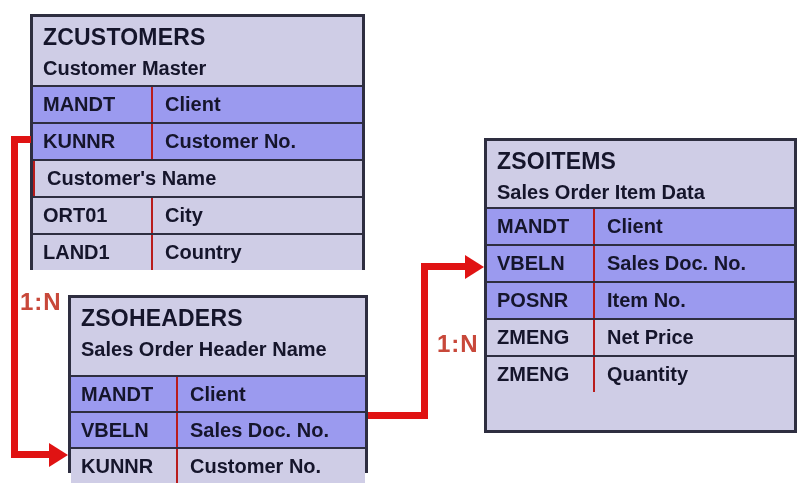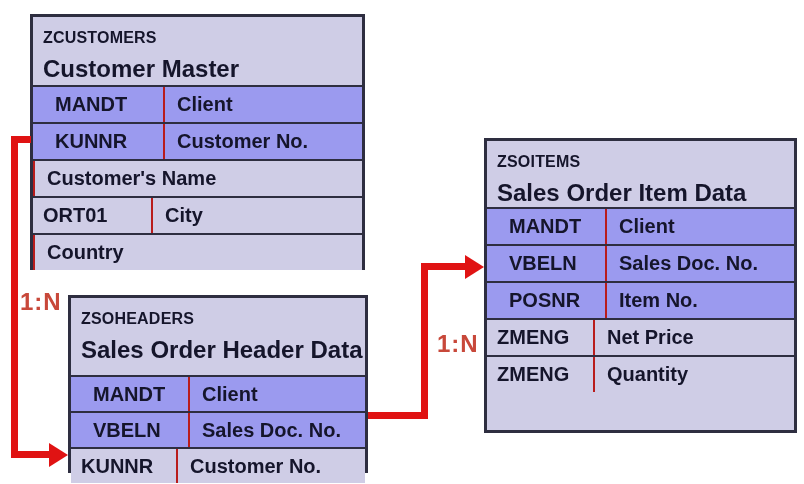--- a/index.html
+++ b/index.html
@@ -6,27 +6,27 @@
   .canvas{
     position:relative;width:804px;height:484px;background:#ffffff;overflow:hidden;
     font-family:"Liberation Sans", sans-serif;font-weight:bold;color:#15152b;
   }
   .dbtable{
     position:absolute;box-sizing:border-box;border:3px solid #2e2e40;background:#cfcde6;
   }
   .dbtable .thead{
     box-sizing:border-box;padding:5px 0 0 10px;background:#cfcde6;
   }
-  .thead .tname{font-size:16px;line-height:31px;letter-spacing:0.2px;}
-  .thead .tdesc{font-size:24px;line-height:31px;}
+  .thead .tname{font-size:23px;line-height:31px;letter-spacing:0.2px;}
+  .thead .tdesc{font-size:20px;line-height:31px;}
   .row{
     box-sizing:border-box;display:flex;align-items:center;
     border-top:2px solid #2e2e40;background:#cfcde6;
   }
-  .row.key{background:#9b9aef;padding-left:12px;}
+  .row.key{background:#9b9aef;}
   .fname{
     box-sizing:border-box;flex:0 0 auto;padding-left:10px;font-size:20px;
     align-self:stretch;display:flex;align-items:center;
   }
   .flabel{
     box-sizing:border-box;flex:1 1 auto;padding-left:12px;font-size:20px;
     border-left:2px solid #b91c1c;align-self:stretch;display:flex;align-items:center;
   }
   
   #t-zcustomers{left:30px;top:14px;width:335px;height:256px;}
@@ -71,28 +71,29 @@
       <span class="flabel">Customer No.</span>
     </div>
     <div class="row">
       <span class="flabel">Customer's Name</span>
     </div>
     <div class="row">
       <span class="fname">ORT01</span>
       <span class="flabel">City</span>
     </div>
     <div class="row">
+      <span class="fname">LAND1</span>
       <span class="flabel">Country</span>
     </div>
   </section>
 
   <section class="dbtable" id="t-zsoheaders">
     <div class="thead">
       <div class="tname">ZSOHEADERS</div>
-      <div class="tdesc">Sales Order Header Data</div>
+      <div class="tdesc">Sales Order Header Name</div>
     </div>
     <div class="row key">
       <span class="fname">MANDT</span>
       <span class="flabel">Client</span>
     </div>
     <div class="row key">
       <span class="fname">VBELN</span>
       <span class="flabel">Sales Doc. No.</span>
     </div>
     <div class="row">

